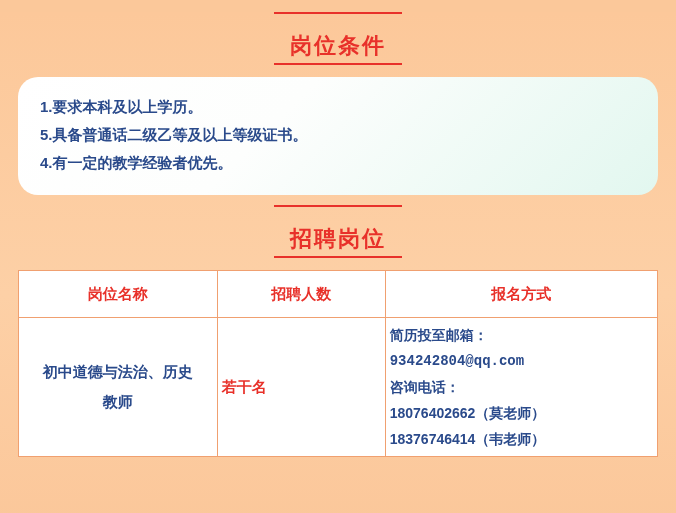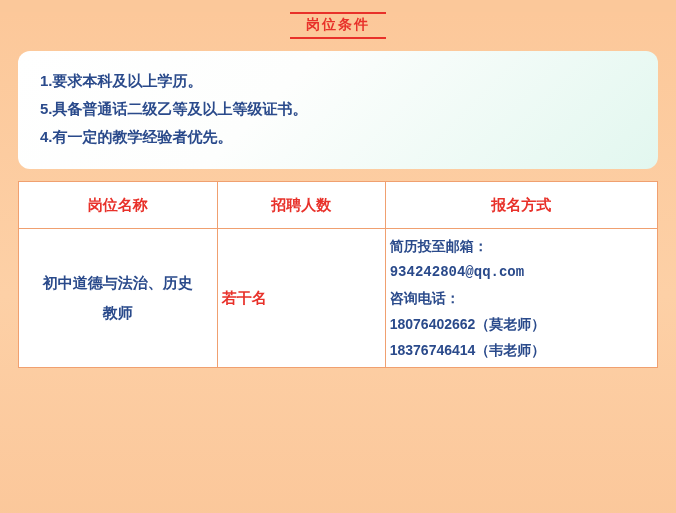--- a/index.html
+++ b/index.html
@@ -24,37 +24,37 @@
 
   
   .heading-wrap {
     display: flex;
     justify-content: center;
     align-items: center;
   }
   .heading {
     display: inline-block;
     color: #e8312a;
-    font-size: 14px;
+    font-size: 22px;
     font-weight: bold;
     letter-spacing: 2px;
-    padding: 3px 16px 5px 16px;
+    padding: 20px 16px 5px 16px;
     border-top: 2px solid #e8312a;
     border-bottom: 2px solid #e8312a;
     background: transparent;
     line-height: 1.1;
   }
   .heading-1 { margin-top: 12px; }
   .heading-2 { margin-top: 10px; }
 
   
   .cond-box {
     margin-top: 12px;
     background: linear-gradient(135deg, #ffffff 0%, #fdfefd 40%, #e2f7ef 100%);
-    border-radius: 12px;
+    border-radius: 20px;
     padding: 16px 22px 14px 22px;
     height: 118px;
     box-sizing: border-box;
   }
   .cond-item {
     color: #2a4a8b;
     font-size: 15px;
     font-weight: bold;
     line-height: 28px;
     white-space: nowrap;
@@ -120,20 +120,23 @@
   <div class="heading-wrap heading-1">
     <div class="heading">岗位条件</div>
   </div>
 
   <div class="cond-box">
     <div class="cond-item">1.要求本科及以上学历。</div>
     <div class="cond-item">5.具备普通话二级乙等及以上等级证书。</div>
     <div class="cond-item">4.有一定的教学经验者优先。</div>
   </div>
 
+  <div class="heading-wrap heading-2">
+    <div class="heading">招聘岗位</div>
+  </div>
 
   <table class="table">
     <tbody>
         <tr>
       <th class="col-1">
         <div class="th-cell">岗位名称</div>
       </th>
       <th class="col-2">
         <div class="th-cell">招聘人数</div>
       </th>

